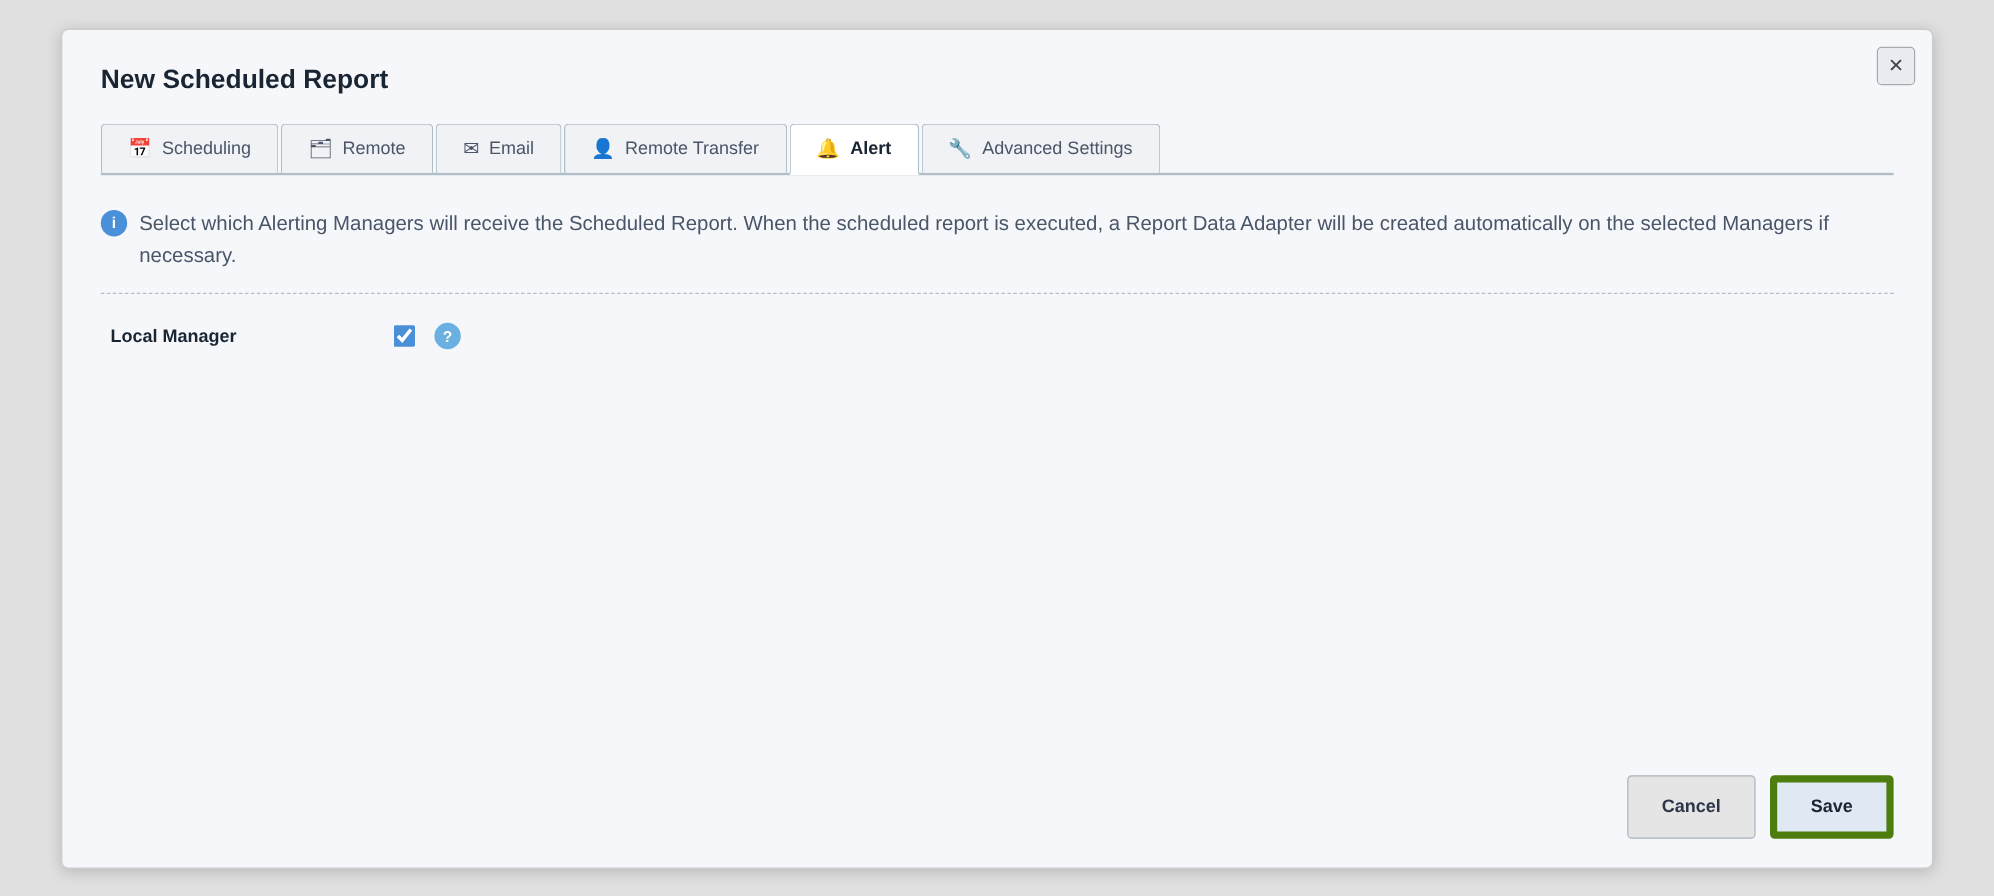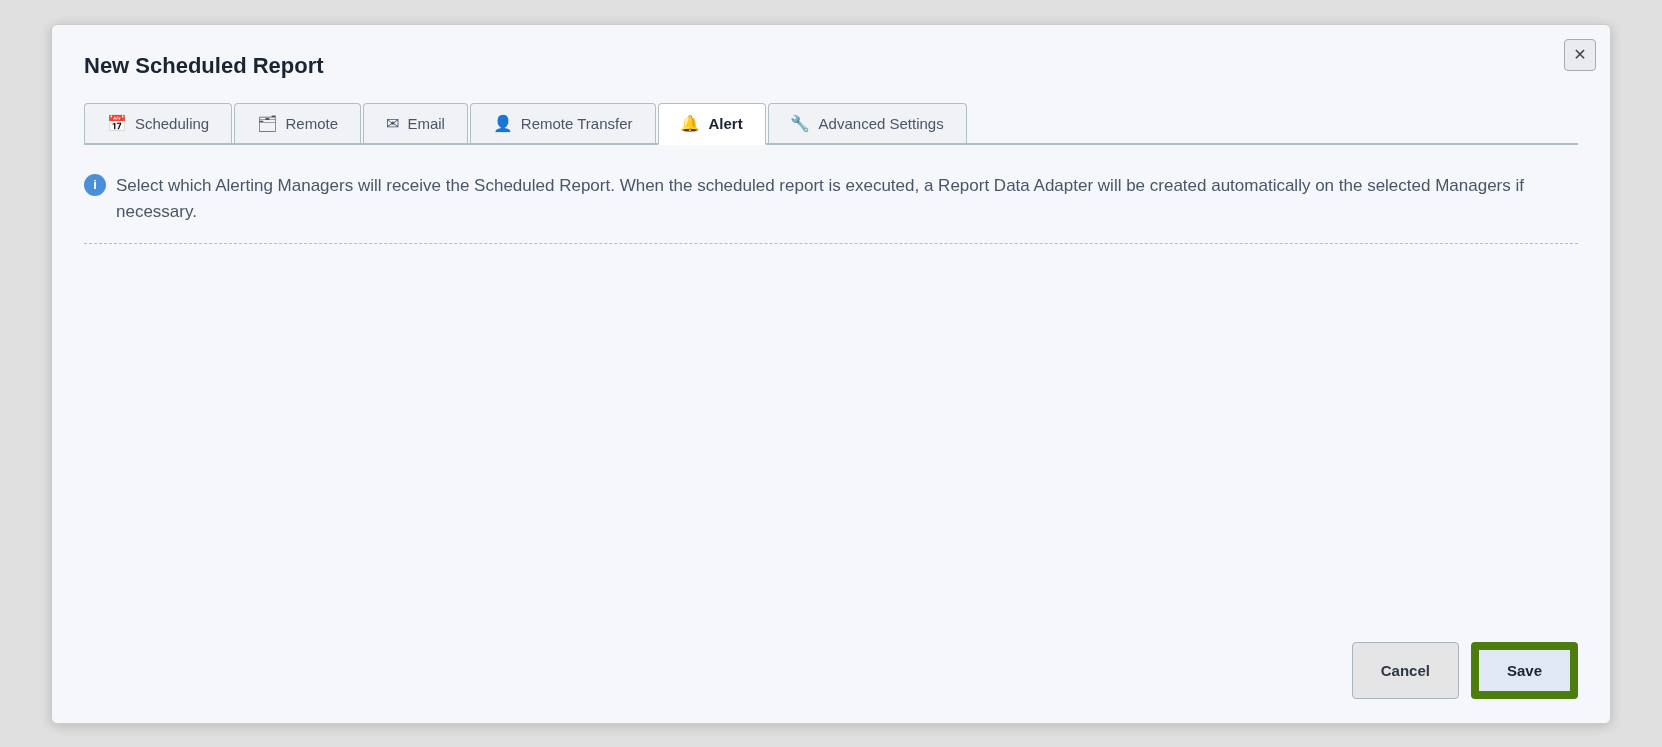--- a/index.html
+++ b/index.html
@@ -149,21 +149,21 @@
       border: 1px solid #aab4be;
       border-radius: 4px;
       background: #e5e5e5;
       color: #2d3748;
       font-size: 15px;
       font-weight: bold;
       cursor: pointer;
     }
     .btn-save {
       background: #e0e8f4;
-      border: 8px solid #4d7c0f;
+      border: 6px solid #4d7c0f;
       color: #1a2533;
     }
   </style>
 </head>
 <body>
 
 <div class="dialog">
   <button class="close-btn">✕</button>
 
   <div class="dialog-title">New Scheduled Report</div>
@@ -195,20 +195,25 @@
     </div>
   </div>
 
   <div class="info-box">
     <div class="info-icon">i</div>
     <span class="info-text">Select which Alerting Managers will receive the Scheduled Report. When the scheduled report is executed, a Report Data Adapter will be created automatically on the selected Managers if necessary.</span>
   </div>
 
   <hr class="divider">
 
+  <div class="manager-row">
+    <span class="manager-label">Local Manager</span>
+    <input type="checkbox" class="manager-checkbox" checked="" style="">
+    <div class="help-icon">?</div>
+  </div>
 
   <div class="spacer"></div>
 
   <div class="footer">
     <button class="btn">Cancel</button>
     <button class="btn btn-save">Save</button>
   </div>
 </div>
 
 </body></html>

